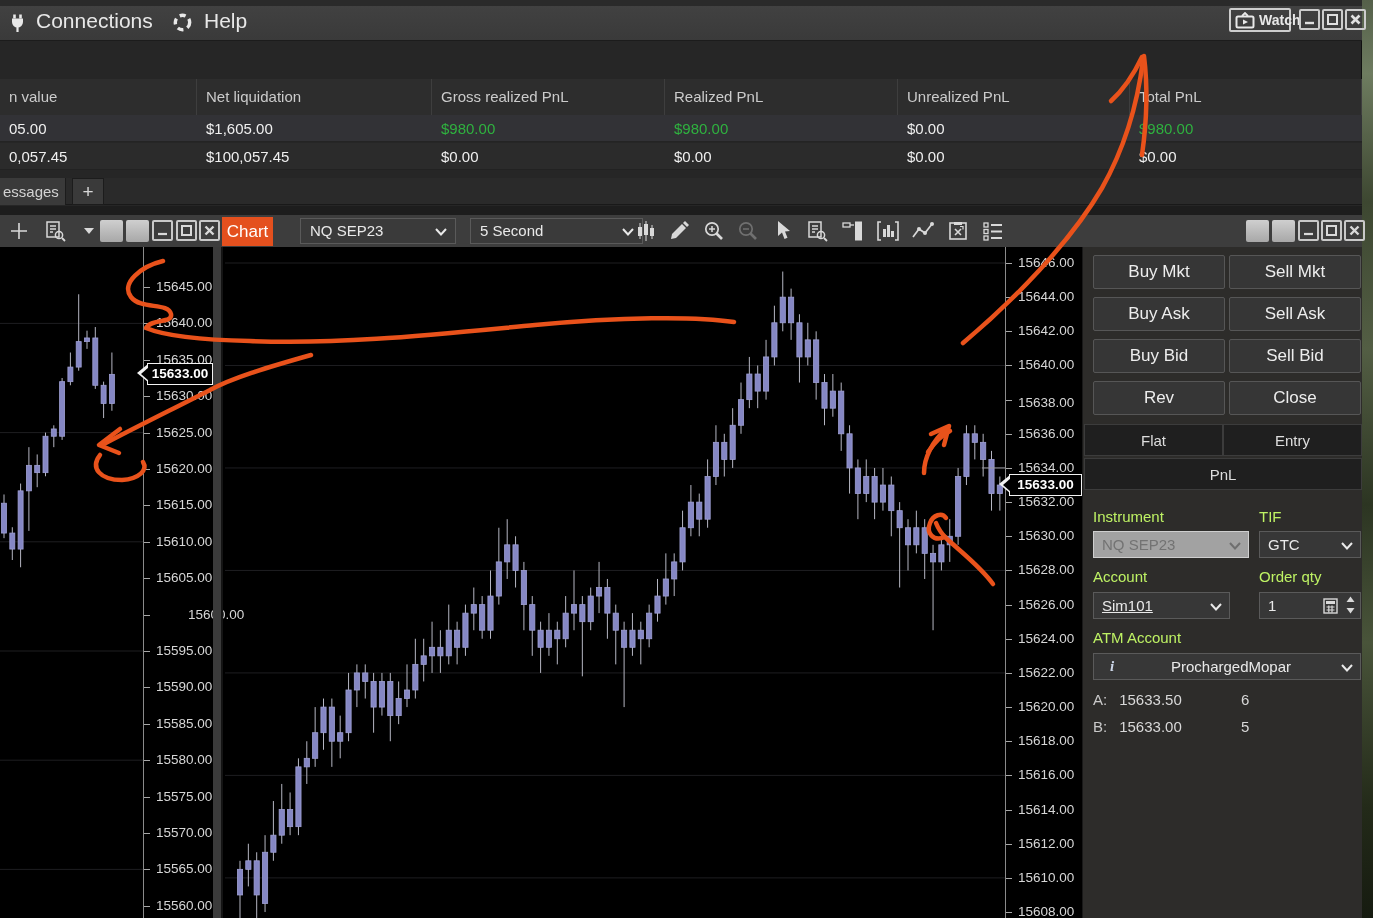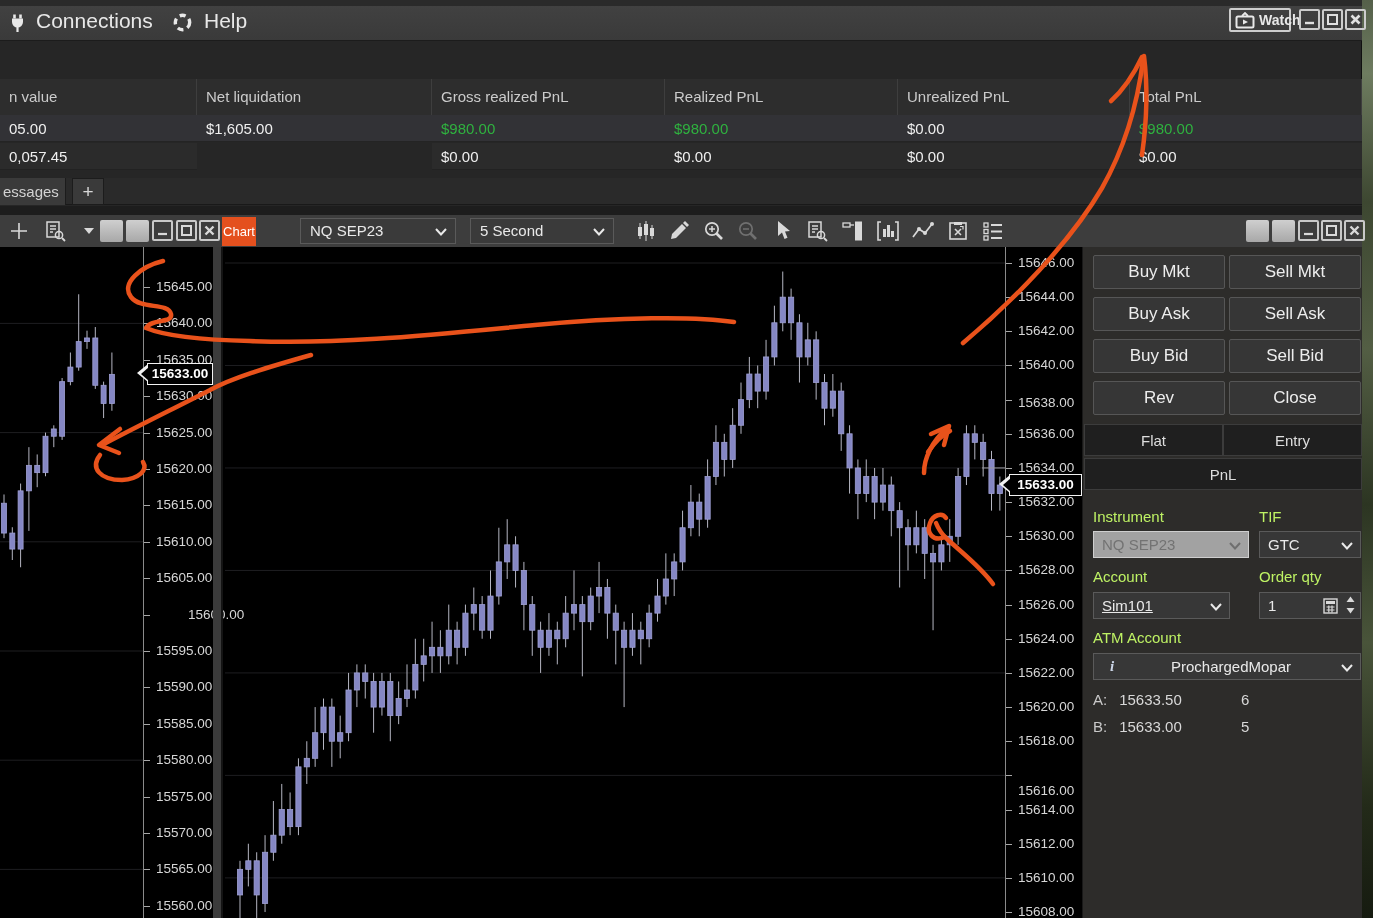--- a/index.html
+++ b/index.html
@@ -51,27 +51,27 @@
     color:#d8d8d8; font-size:19px; line-height:25px; text-align:center; border:1px solid #1c1c1c; }
   #tabgap { position:absolute; left:0; top:206px; width:1362px; height:9px; background:#1d1d1d; }
 
   
   #toolbar { position:absolute; left:0; top:215px; width:1362px; height:32px; background:#3d3d3d; }
   .tool-ico { position:absolute; top:4px; width:26px; height:24px; display:flex; align-items:center; justify-content:center; }
   .sq-btn { position:absolute; top:5px; width:23px; height:22px; border-radius:2px;
     background:linear-gradient(180deg,#cfcfcf,#a8a8a8); }
   .wc { position:absolute; top:5px; width:21px; height:21px; border:2px solid #c9c9c9; border-radius:2px;
     display:flex; align-items:center; justify-content:center; }
-  #chart-tab { position:absolute; left:222px; top:2px; width:34px; height:29px; background:#e4501e;
-    color:#fff; font-size:13px; text-align:center; line-height:29px; }
+  #chart-tab { position:absolute; left:222px; top:2px; width:51px; height:29px; background:#e4501e;
+    color:#fff; font-size:17px; text-align:center; line-height:29px; }
   .select { position:absolute; top:3px; height:26px; background:#3a3a3a; border:1px solid #5a5a5a;
     color:#e9e9e9; font-size:15px; line-height:24px; padding-left:9px; }
   .select .chev { position:absolute; right:8px; top:9px; }
   #sel-instrument { left:300px; width:156px; }
-  #sel-interval  { left:470px; width:144px; }
+  #sel-interval  { left:470px; width:173px; }
 
   
   #chart-region { position:absolute; left:0; top:247px; width:1362px; height:671px; background:#000; }
   #mini-plot { position:absolute; left:0; top:0; width:143px; height:671px; }
   #mini-axis { position:absolute; left:143px; top:0; width:70px; height:671px; border-left:1px solid #8a8a8a; }
   #mid-strip { position:absolute; left:213px; top:0; width:10px; height:671px; background:#3b3b3b; border-right:2px solid #141414; }
   #main-plot { position:absolute; left:225px; top:0; width:780px; height:671px; }
   #main-axis { position:absolute; left:1005px; top:0; width:77px; height:671px; border-left:1px solid #8a8a8a; }
   .tick-dash { position:absolute; width:6px; height:1px; background:#a8a8a8; left:0; }
   .tick-label { position:absolute; left:12px; color:#d6d6d6; font-size:13.5px; white-space:nowrap; }
@@ -167,20 +167,21 @@
       <div class="t-head c5">Total PnL</div>
 
       <div class="t-cell row0 c0">05.00</div>
       <div class="t-cell row0 c1">$1,605.00</div>
       <div class="t-cell row0 c2 green">$980.00</div>
       <div class="t-cell row0 c3 green">$980.00</div>
       <div class="t-cell row0 c4">$0.00</div>
       <div class="t-cell row0 c5 green">$980.00</div>
 
       <div class="t-cell row1 c0">0,057.45</div>
+      <div class="t-cell row1 c1">$100,057.45</div>
       <div class="t-cell row1 c2">$0.00</div>
       <div class="t-cell row1 c3">$0.00</div>
       <div class="t-cell row1 c4">$0.00</div>
       <div class="t-cell row1 c5">$0.00</div>
     </div>
 
     <div id="tabbar">
       <div id="tab-messages">essages</div>
       <div id="tab-add">+</div>
     </div>
@@ -651,21 +652,21 @@
           <div class="tick-label" style="top: 349.6px;">15626.00</div>
           <div class="tick-dash" style="top: 391.76px;"></div>
           <div class="tick-label" style="top: 383.76px;">15624.00</div>
           <div class="tick-dash" style="top: 425.92px;"></div>
           <div class="tick-label" style="top: 417.92px;">15622.00</div>
           <div class="tick-dash" style="top: 460.08px;"></div>
           <div class="tick-label" style="top: 452.08px;">15620.00</div>
           <div class="tick-dash" style="top: 494.24px;"></div>
           <div class="tick-label" style="top: 486.24px;">15618.00</div>
           <div class="tick-dash" style="top: 528.4px;"></div>
-          <div class="tick-label" style="top: 520.4px; margin-top: 16px;">15616.00</div>
+          <div class="tick-label" style="top: 520.4px;">15616.00</div>
           <div class="tick-dash" style="top: 562.56px;"></div>
           <div class="tick-label" style="top: 554.56px;">15614.00</div>
           <div class="tick-dash" style="top: 596.72px;"></div>
           <div class="tick-label" style="top: 588.72px;">15612.00</div>
           <div class="tick-dash" style="top: 630.88px;"></div>
           <div class="tick-label" style="top: 622.88px;">15610.00</div>
           <div class="tick-dash" style="top: 665.04px;"></div>
           <div class="tick-label" style="top: 657.04px;">15608.00</div>
         </div>
 

